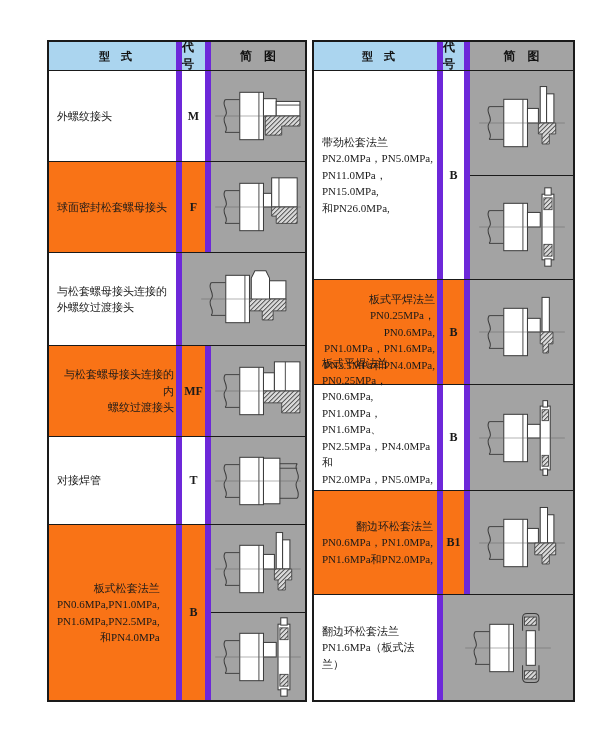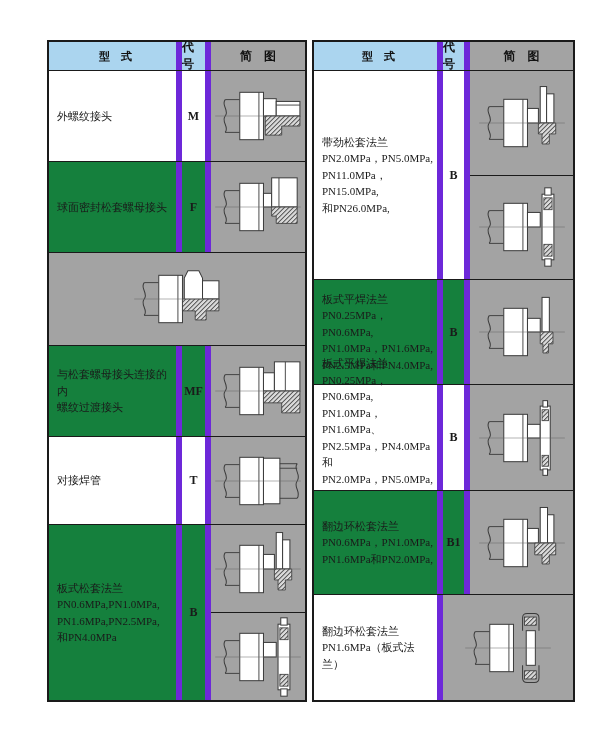--- a/index.html
+++ b/index.html
@@ -22,21 +22,21 @@
   .left .type{width:127px;} .left .code{width:29px;} .left .diag{flex:1;}
   .right .type{width:123px;} .right .code{width:27px;} .right .diag{flex:1;}
   .type{display:flex;align-items:center;padding:4px 2px 4px 8px;
         font-size:11px;line-height:1.5;white-space:pre-line;}
   .code{display:flex;align-items:center;justify-content:center;
         font-size:12px;font-weight:bold;}
   .diag{display:flex;align-items:center;justify-content:center;background:#a3a3a3;}
   .diag.split{flex-direction:column;align-items:stretch;padding:0;}
   .sub{flex:1;display:flex;align-items:center;justify-content:center;}
   .sub + .sub{border-top:1px solid #1a1a1a;}
-  .hl{background:#15803d;}
+  .hl{background:#f97316;text-align:right;}
   svg{display:block;}
 </style>
 </head>
 <body>
 
 <div class="page">
 
   <div class="tables">
 
     <div class="tbl left">
@@ -90,20 +90,22 @@
               <rect x="56" y="30" width="9" height="15" fill="#fff" stroke="#3a3a3a" stroke-width="1.1"></rect>
               <rect x="65" y="13" width="28" height="32" fill="#fff" stroke="#3a3a3a" stroke-width="1.1"></rect>
               <line x1="73" y1="13" x2="73" y2="45" stroke="#3a3a3a" stroke-width="1"></line>
               <path d="M65 45 H93 V63 H70 V55 H65 Z" fill="url(#hp2)" stroke="#3a3a3a" stroke-width="0.9"></path>
               <line x1="3" y1="45" x2="97" y2="45" stroke="#666" stroke-width="0.55"></line>
             </svg>
           </div>
       </div>
 
       <div class="row" style="height:92px">
+        <div class="c type">与松套螺母接头连接的
+外螺纹过渡接头</div>
         <div class="c diag">
             <svg viewBox="0 0 100 90" width="94" height="82">
               <defs>
                 <pattern id="hp3" width="3.5" height="3.5" patternUnits="userSpaceOnUse" patternTransform="rotate(45)">
                   <rect width="3.5" height="3.5" fill="#dcdcdc"></rect>
                   <line x1="0.5" y1="0" x2="0.5" y2="3.5" stroke="#444" stroke-width="1"></line>
                 </pattern>
               </defs>
               <path d="M14 27 C9 33,19 39,14 45 C9 51,19 57,14 63" fill="none" stroke="#3a3a3a" stroke-width="1.1"></path>
               <line x1="14" y1="27" x2="30" y2="27" stroke="#3a3a3a" stroke-width="1"></line>

